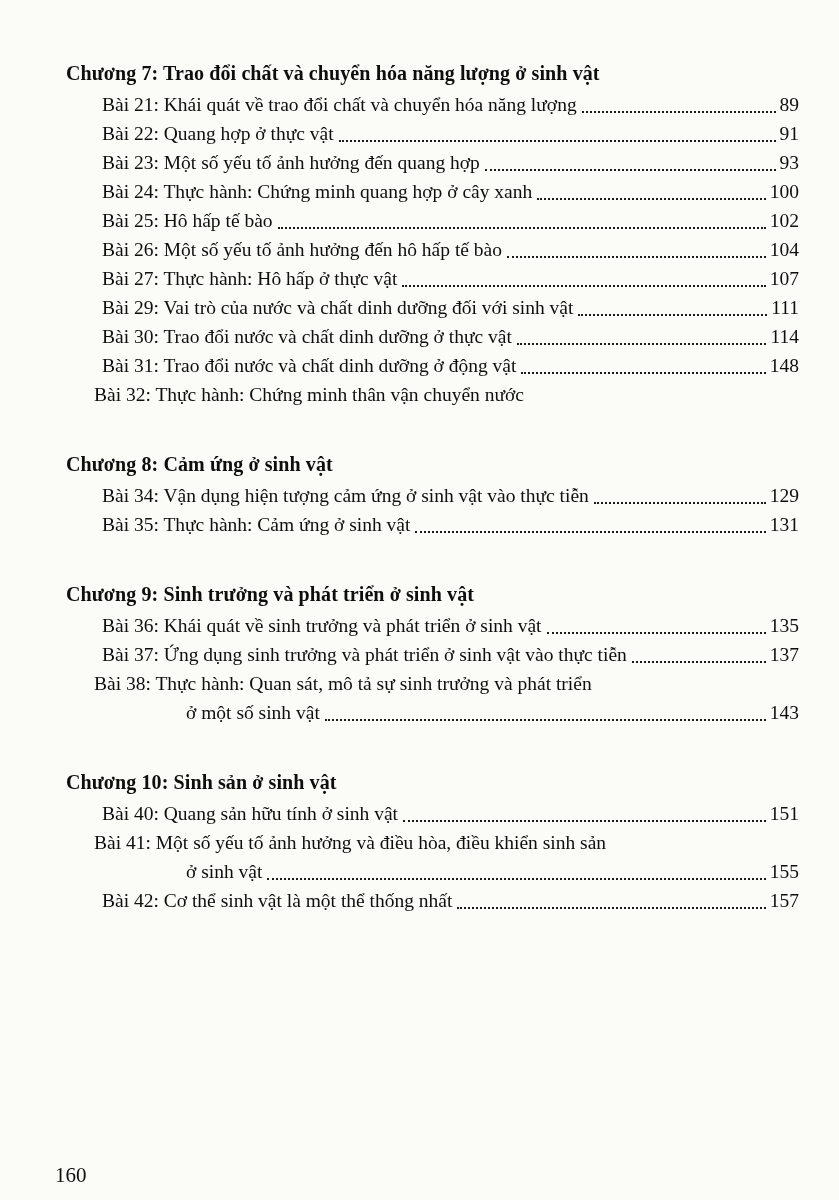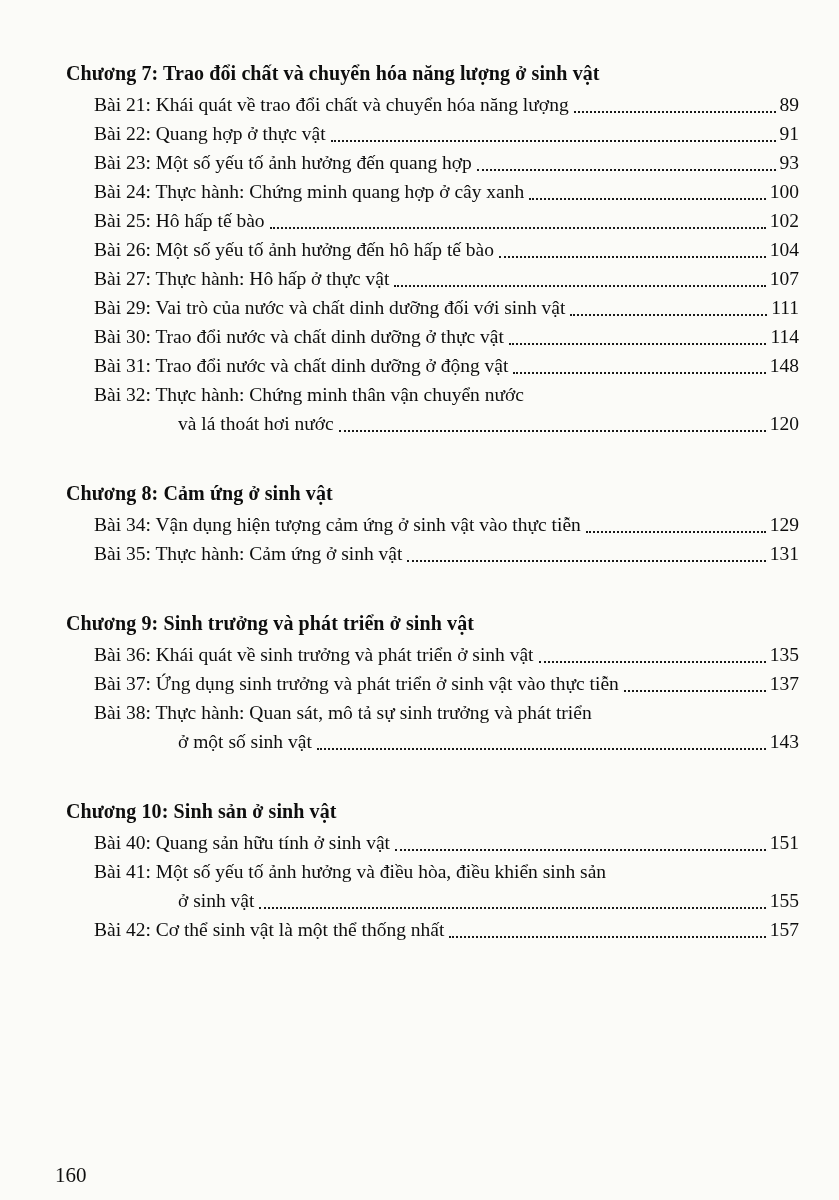--- a/index.html
+++ b/index.html
@@ -21,20 +21,21 @@
     font-size: 20px;
     line-height: 30px;
     margin-bottom: 2px;
     letter-spacing: 0.1px;
   }
   .entries { padding-left: 28px; }
   .entry-row {
     display: flex;
     font-size: 19.5px;
     line-height: 29px;
+    margin-left: 8px;
   }
   .entry-label { white-space: pre-wrap; }
   .leader {
     flex: 1 1 auto;
     min-width: 12px;
     border-bottom: 2px dotted #191919;
     align-self: flex-end;
     margin: 0 4px 6px 5px;
   }
   .entry-page { flex: 0 0 auto; }
@@ -102,25 +103,20 @@
             <span class="entry-label">Bài 30: Trao đổi nước và chất dinh dưỡng ở thực vật</span>
             <span class="leader"></span>
             <span class="entry-page">114</span>
           </div>
           <div class="entry-row">
             <span class="entry-label">Bài 31: Trao đổi nước và chất dinh dưỡng ở động vật</span>
             <span class="leader"></span>
             <span class="entry-page">148</span>
           </div>
           <div class="entry-firstline">Bài 32: Thực hành: Chứng minh thân vận chuyển nước</div>
-          <div class="entry-row cont">
-            <span class="entry-label">và lá thoát hơi nước</span>
-            <span class="leader"></span>
-            <span class="entry-page">120</span>
-          </div>
         </div>
       </div>
       <div class="chapter">
         <div class="chapter-title">Chương 8: Cảm ứng ở sinh vật</div>
         <div class="entries">
           <div class="entry-row">
             <span class="entry-label">Bài 34: Vận dụng hiện tượng cảm ứng ở sinh vật vào thực tiễn</span>
             <span class="leader"></span>
             <span class="entry-page">129</span>
           </div>

